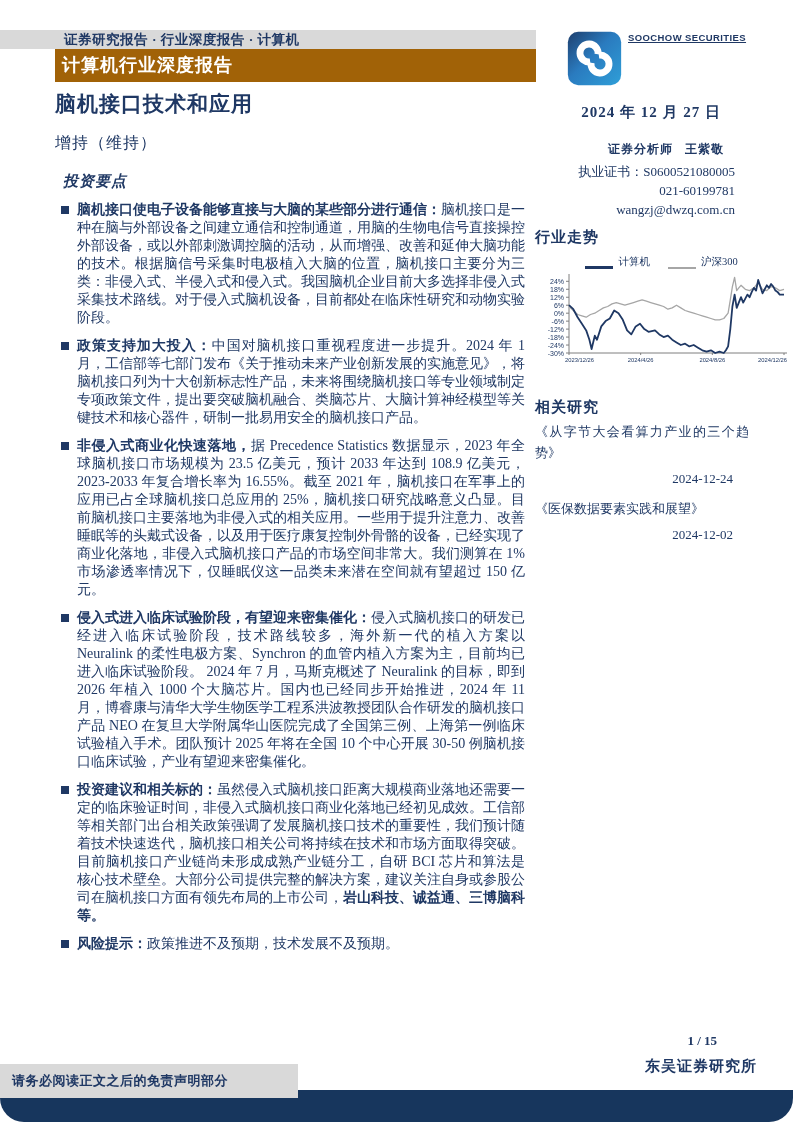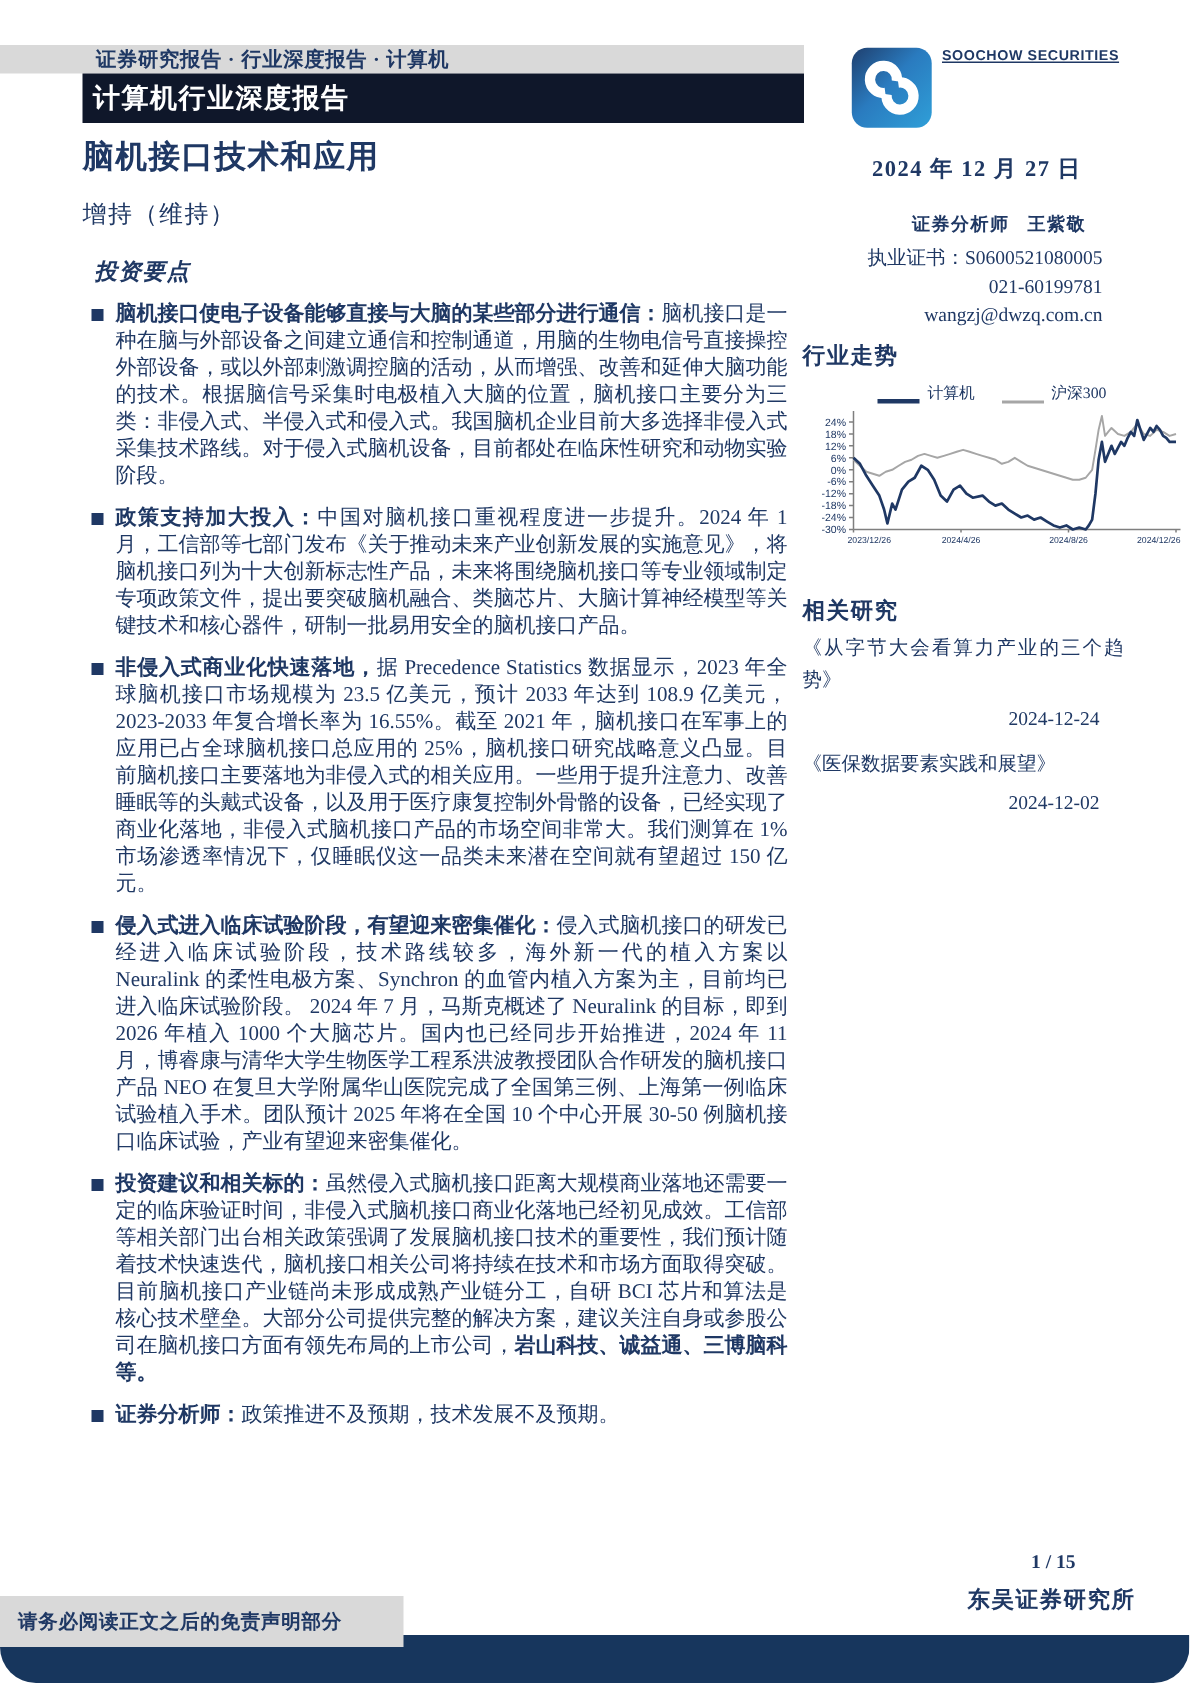--- a/index.html
+++ b/index.html
@@ -2,21 +2,21 @@
 <html><head>
 <meta charset="utf-8">
 <style>
   html,body{margin:0;padding:0;background:#ffffff;}
   .page{position:relative;width:793px;height:1122px;background:#fff;overflow:hidden;
         font-family:"Liberation Serif", serif;color:#1f3864;border-radius:24px;}
   .abs{position:absolute;}
   
   .kicker-strip{left:0;top:30px;width:536px;height:19px;background:#d9d9d9;}
   .kicker{left:64px;top:30px;height:19px;line-height:19px;font-size:13.5px;font-weight:600;letter-spacing:.5px;}
-  .banner{left:55px;top:49px;width:481px;height:33px;background:#0f172a;color:#fff;
+  .banner{left:55px;top:49px;width:481px;height:33px;background:#a16207;color:#fff;
           font-size:18px;font-weight:bold;line-height:33px;padding-left:7px;box-sizing:border-box;letter-spacing:1px;}
   .title{left:55px;top:90px;font-size:21px;font-weight:bold;letter-spacing:1px;}
   .rating{left:55px;top:133px;font-size:16px;letter-spacing:1px;}
   
   .main-col{left:55px;top:172px;width:470px;}
   .hl-heading{font-size:15px;font-weight:bold;font-style:italic;margin:0 0 10px 8px;letter-spacing:1px;}
   .bullet{display:flex;margin-bottom:10px;font-size:14px;line-height:18px;text-align:justify;}
   .bullet-marker{width:8px;height:8px;background:#1f3864;margin:5px 8px 0 6px;flex:none;}
   .bullet-text{flex:1;}
   .lead{font-weight:bold;}
@@ -41,21 +41,21 @@
   .legend-swatch{width:28px;height:0;border-top-style:solid;}
   .chart-wrap{left:535px;top:272px;width:253px;height:98px;}
   .related-heading{left:535px;top:398px;font-size:15px;font-weight:bold;letter-spacing:1px;}
   .related-list{left:535px;top:421px;width:253px;font-size:13px;line-height:21px;}
   .related-title{width:214px;text-align:justify;}
   .related-date{text-align:right;padding-right:55px;margin:5px 0 9px 0;}
   
   .page-num{right:76px;top:1033px;font-size:13px;font-weight:bold;}
   .org{right:36px;top:1057px;font-size:15px;font-weight:bold;letter-spacing:1px;}
   .bottom-bar{left:0;top:1090px;width:793px;height:32px;background:#17365d;z-index:1;}
-  .disclaimer{left:0;top:1064px;width:269px;height:34px;background:#d9d9d9;line-height:34px;
+  .disclaimer{left:0;top:1064px;width:298px;height:34px;background:#d9d9d9;line-height:34px;
               padding-left:12px;box-sizing:border-box;font-size:13px;font-weight:bold;z-index:2;letter-spacing:.5px;}
   svg text{font-family:"Liberation Sans", sans-serif;}
 </style>
 </head>
 <body>
 
 <div class="page">
 
   <div class="abs kicker-strip"></div>
   <div class="abs kicker">证券研究报告 · 行业深度报告 · 计算机</div>
@@ -174,21 +174,21 @@
       <span class="bullet-text"><span class="lead">侵入式进入临床试验阶段，有望迎来密集催化：</span><span>侵入式脑机接口的研发已经进入临床试验阶段，技术路线较多，海外新一代的植入方案以 Neuralink 的柔性电极方案、Synchron 的血管内植入方案为主，目前均已进入临床试验阶段。 2024 年 7 月，马斯克概述了 Neuralink 的目标，即到 2026 年植入 1000 个大脑芯片。国内也已经同步开始推进，2024 年 11 月，博睿康与清华大学生物医学工程系洪波教授团队合作研发的脑机接口产品 NEO 在复旦大学附属华山医院完成了全国第三例、上海第一例临床试验植入手术。团队预计 2025 年将在全国 10 个中心开展 30-50 例脑机接口临床试验，产业有望迎来密集催化。</span><span class="tail"></span></span>
     </div>
 
     <div class="bullet">
       <span class="bullet-marker"></span>
       <span class="bullet-text"><span class="lead">投资建议和相关标的：</span><span>虽然侵入式脑机接口距离大规模商业落地还需要一定的临床验证时间，非侵入式脑机接口商业化落地已经初见成效。工信部等相关部门出台相关政策强调了发展脑机接口技术的重要性，我们预计随着技术快速迭代，脑机接口相关公司将持续在技术和市场方面取得突破。目前脑机接口产业链尚未形成成熟产业链分工，自研 BCI 芯片和算法是核心技术壁垒。大部分公司提供完整的解决方案，建议关注自身或参股公司在脑机接口方面有领先布局的上市公司，</span><span class="tail">岩山科技、诚益通、三博脑科等。</span></span>
     </div>
 
     <div class="bullet">
       <span class="bullet-marker"></span>
-      <span class="bullet-text"><span class="lead">证券分析师：</span><span>政策推进不及预期，技术发展不及预期。</span><span class="tail"></span></span>
+      <span class="bullet-text"><span class="lead">风险提示：</span><span>政策推进不及预期，技术发展不及预期。</span><span class="tail"></span></span>
     </div>
   </div>
 
   <div class="abs page-num">1 / 15</div>
   <div class="abs org">东吴证券研究所</div>
   <div class="abs disclaimer">请务必阅读正文之后的免责声明部分</div>
   <div class="abs bottom-bar"></div>
 
 </div>
 

